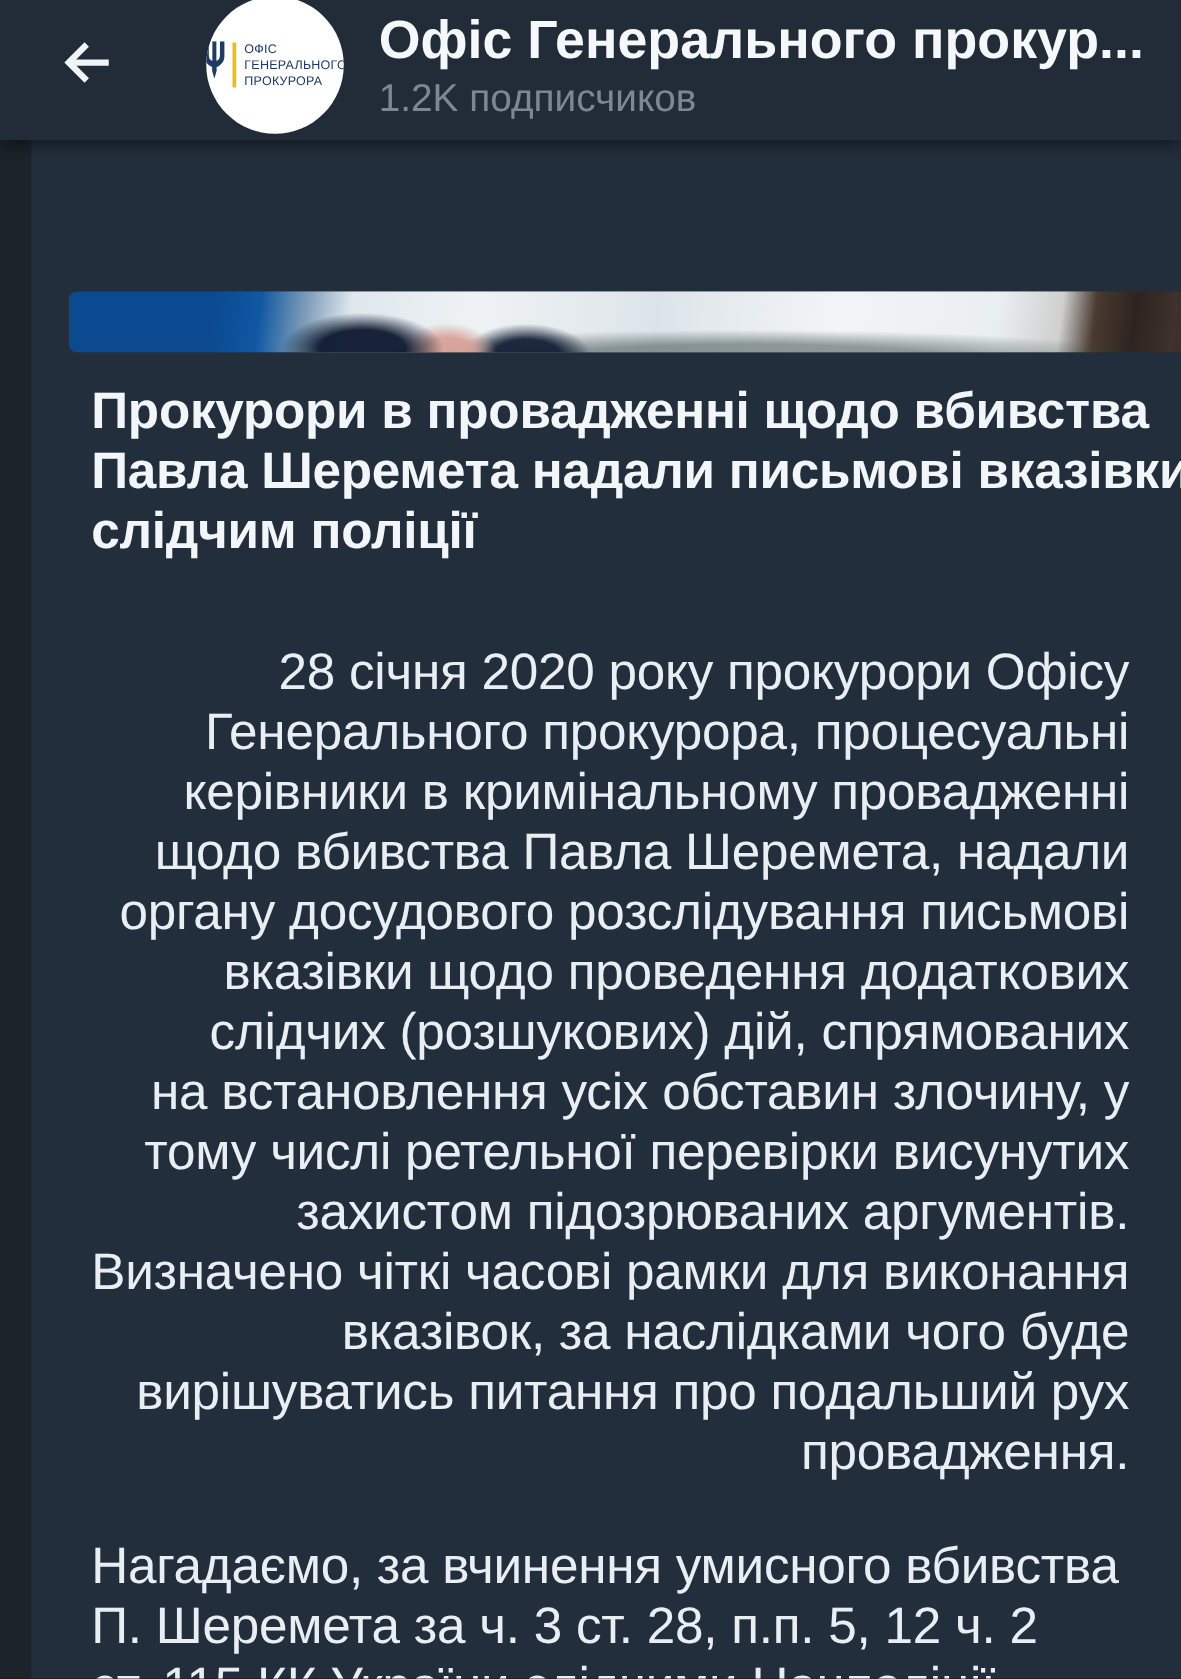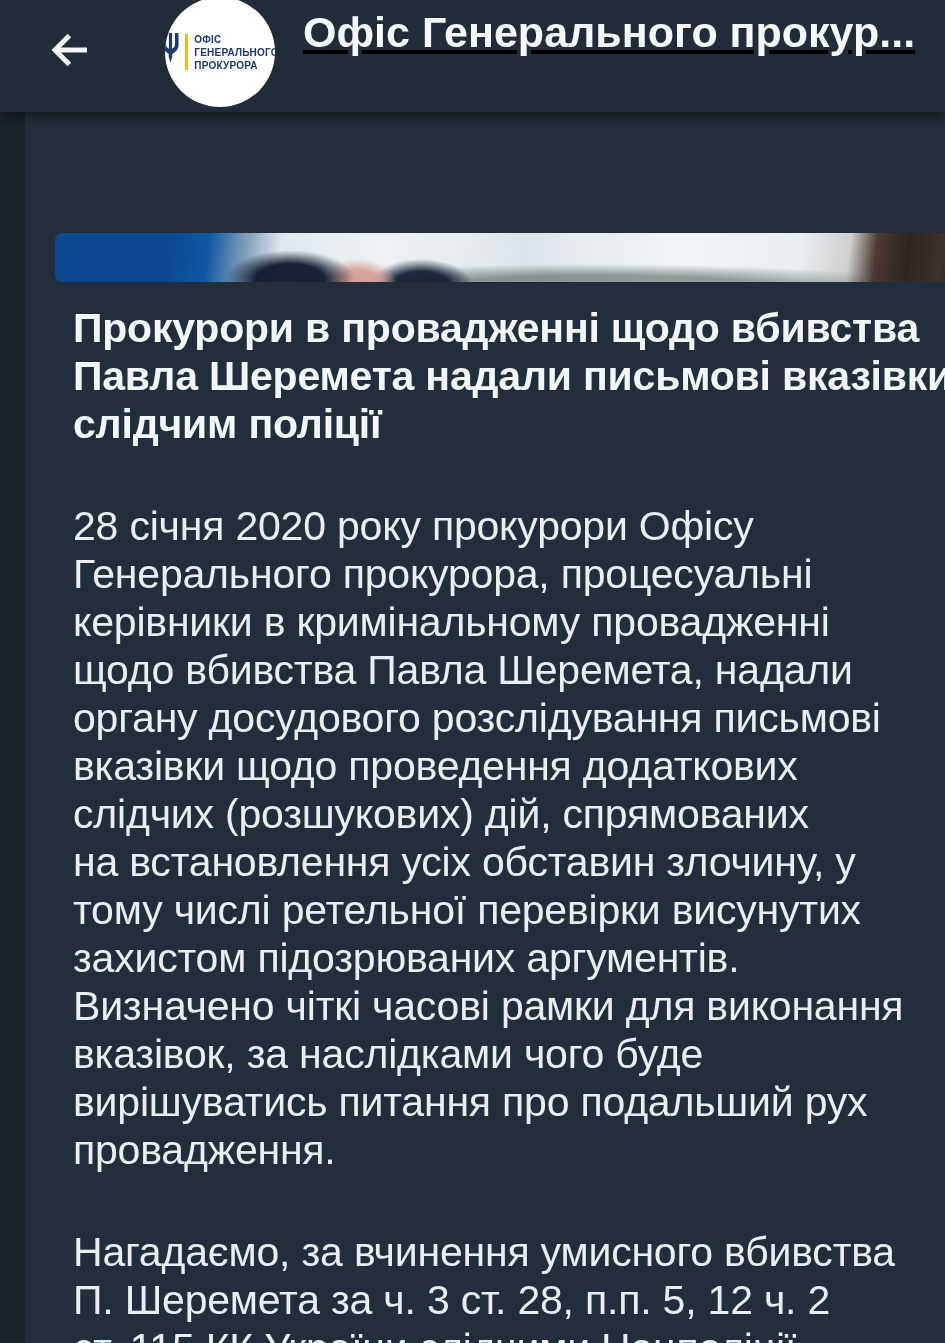--- a/index.html
+++ b/index.html
@@ -29,21 +29,21 @@
         #eef2f4 36%, #dde4e9 52%, #f2f5f7 68%, #e9eef1 82%, #cfd0cf 87.5%,
         #4a3a30 90.5%, #2d2421 94%, #3f312b 97.5%, #342a25 100%);
   }
   
   .msg-text{
     position:absolute;left:48px;
     color:#e9eef3;font-size:41px;line-height:48px;letter-spacing:-0.2px;
     white-space:pre;
   }
   .headline{top:192px;font-weight:bold;color:#f3f6f9;}
-  .para1{top:390px;}
+  .para1{top:401px;text-align:right;}
   .para2{top:1116px;}
   
   .header{
     position:absolute;left:0;top:0;width:945px;height:112px;
     background:#222c38;
     box-shadow:0 5px 12px rgba(0,0,0,0.45);
   }
   .back-btn{
     position:absolute;left:42px;top:26px;width:54px;height:52px;
     display:flex;align-items:center;justify-content:center;cursor:pointer;
@@ -52,24 +52,24 @@
   .avatar{
     position:absolute;left:165px;top:-3px;width:110px;height:110px;border-radius:50%;
     background:#ffffff;display:flex;align-items:center;justify-content:center;
     cursor:pointer;overflow:hidden;
   }
   .av-inner{display:flex;align-items:center;}
   .av-trident{width:19px;height:34px;flex:none;}
   .av-bar{width:3px;height:36px;background:#e9bd1d;margin:0 6px 0 5px;flex:none;}
   .av-lines{display:flex;flex-direction:column;}
   .av-lines span{
-    font-size:10px;line-height:13px;font-weight:bold;letter-spacing:0.2px;
+    font-size:10px;line-height:13px;font-weight:normal;letter-spacing:0.2px;
     color:#1d3b63;white-space:nowrap;
   }
-  .header-info{position:absolute;left:303px;top:7px;right:2px;cursor:pointer;text-decoration:underline;}
+  .header-info{position:absolute;left:303px;top:7px;right:2px;cursor:pointer;}
   .chan-title{
     font-size:43px;line-height:50px;font-weight:bold;color:#f5f8fa;
     white-space:nowrap;overflow:hidden;
   }
   .chan-sub{
     margin-top:4px;font-size:31px;line-height:36px;color:#7d8894;white-space:nowrap;
   }
 </style>
 </head>
 <body>
@@ -128,17 +128,18 @@
         <span class="av-lines">
           <span>ОФІС</span>
           <span>ГЕНЕРАЛЬНОГО</span>
           <span>ПРОКУРОРА</span>
         </span>
       </div>
     </div>
 
     <div class="header-info">
       <div class="chan-title">Офіс Генерального прокур...</div>
+      <div class="chan-sub">1.2K подписчиков</div>
     </div>
 
   </div>
 
 </div>
 
 </body></html>

